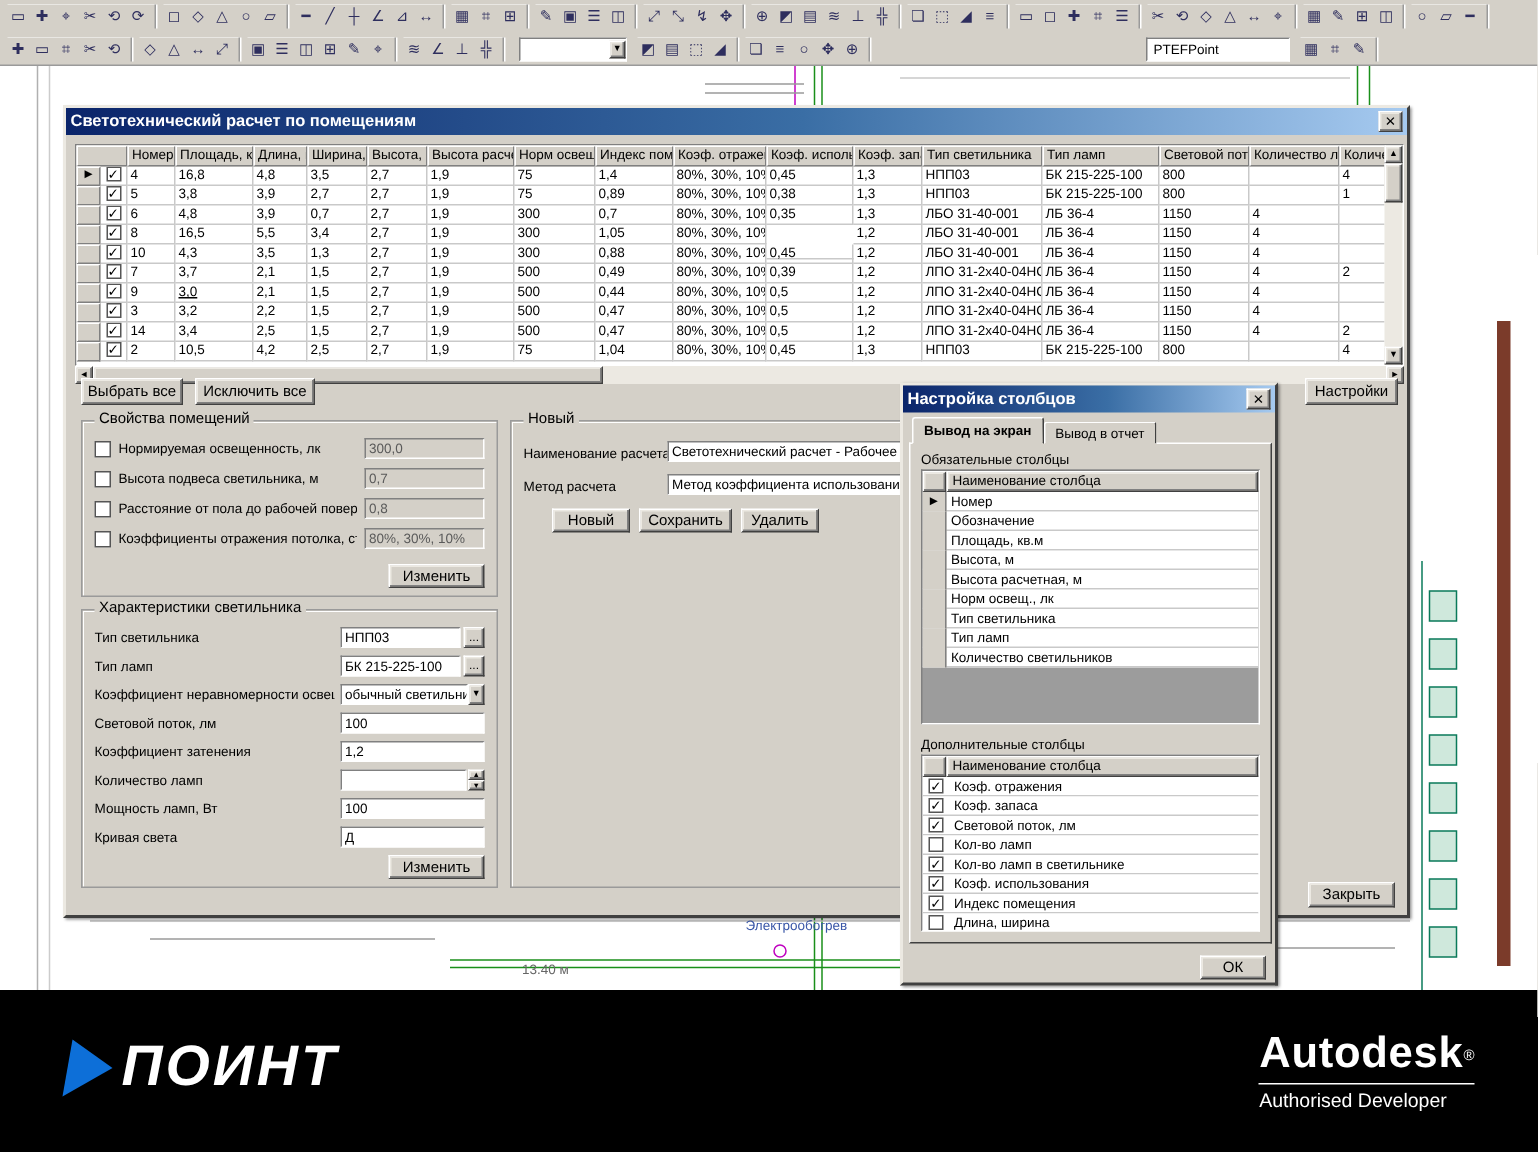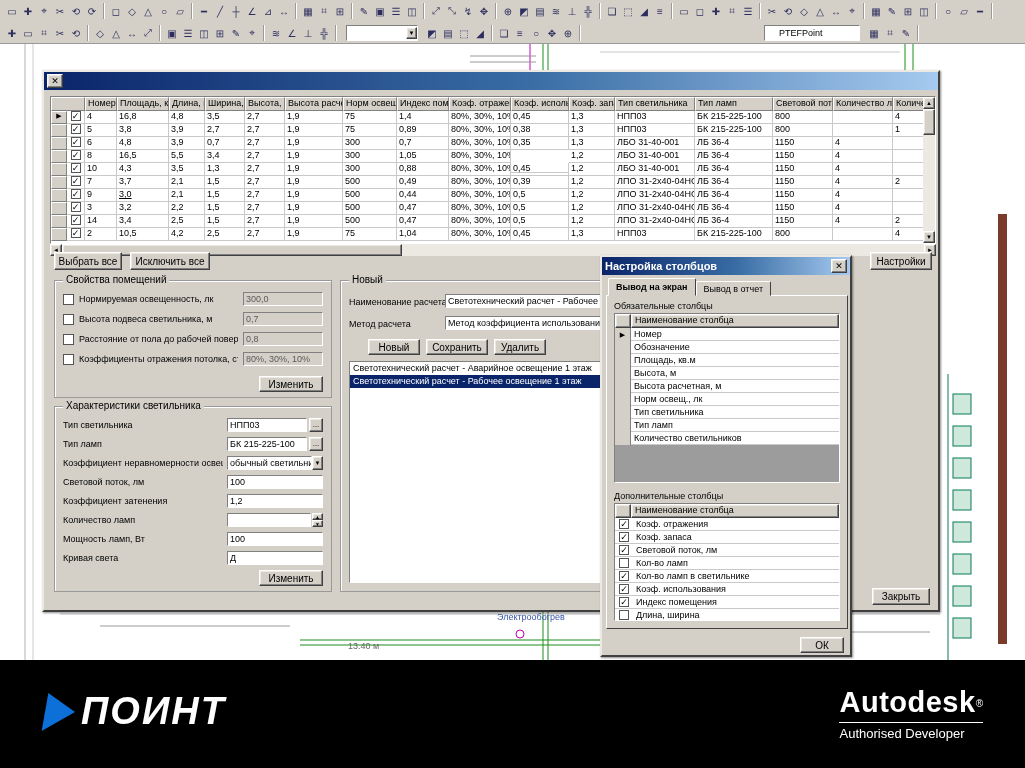--- a/index.html
+++ b/index.html
@@ -11,21 +11,21 @@
 
   
   #toolbar { position:absolute; left:0; top:0; width:1025px; height:44px; background:#d4d0c8; border-bottom:1px solid #9a9a9a; z-index:4; }
   .tb-row { display:flex; align-items:center; height:22px; padding-left:4px; }
   .tb-wrap { display:flex; align-items:center; }
   .tb-group { display:flex; align-items:center; margin-right:4px; padding-right:3px; border-right:1px solid #9a9a9a; box-shadow:1px 0 0 #fff; }
   .tb-icon { width:16px; height:16px; display:flex; align-items:center; justify-content:center; font-size:10px; color:#2e2e5e; }
   .tb-combo { display:inline-flex; align-items:center; width:72px; height:16px; margin:0 6px; padding-left:2px; font-size:9px; }
   .tb-combo .combo-txt { flex:1; overflow:hidden; }
   .combo-arrow { width:11px; height:12px; font-size:6px; display:inline-flex; align-items:center; justify-content:center; }
-  .tb-plugin { display:inline-block; width:96px; height:16px; margin-left:180px; font-size:9px; line-height:14px; padding:0 14px; overflow:hidden; }
+  .tb-plugin { display:inline-block; width:96px; height:16px; margin-left:180px; font-size:9px; line-height:14px; padding:0 4px; overflow:hidden; }
 
   
   .win { position:absolute; background:#d4d0c8; border:2px solid; border-color:#ece9e2 #404040 #404040 #ece9e2; box-shadow:1px 1px 2px rgba(0,0,0,.45); }
   .titlebar { height:18px; background:linear-gradient(90deg,#0a246a 0%,#3a6ea5 55%,#a6caf0 100%); display:flex; align-items:center; padding:0 3px; }
   .title-text { flex:1; color:#fff; font-weight:bold; font-size:11px; white-space:nowrap; overflow:hidden; }
   .win-btn { width:16px; height:14px; font-size:9px; line-height:9px; }
 
   
   #tbl { position:absolute; left:6px; top:24px; width:886px; height:148px; display:flex; background:#fff; border:1px solid; border-color:#808080 #fff #fff #808080; }
   #tbl-grid { flex:1; overflow:hidden; background:#fff; }
@@ -264,20 +264,21 @@
           <span class="tb-icon">▦</span>
           <span class="tb-icon">⌗</span>
           <span class="tb-icon">✎</span>
         </div>
       </div>
   </div>
 </div>
 
 <div class="win" style="left:42px; top:70px; width:898px; height:542px; z-index:5;">
   <div class="titlebar">
+    <span class="title-text">Светотехнический расчет по помещениям</span>
     <span class="win-btn btn bev-out">✕</span>
   </div>
 
   <div id="tbl">
     <div id="tbl-grid">
       <div class="thead">
           <div class="th" style="width: 34px;"></div>
           <div class="th" style="width: 32px;">Номер</div>
           <div class="th" style="width: 52px;">Площадь, кв.м</div>
           <div class="th" style="width: 36px;">Длина, м</div>
@@ -611,24 +612,20 @@
     <span class="calc-lab" style="left:8px; top:16px;">Наименование расчета</span>
     <span class="fld" style="position:absolute; left:104px; top:13px; width:188px; height:14px;">Светотехнический расчет - Рабочее освещение 1 этаж</span>
     <span class="calc-lab" style="left:8px; top:38px;">Метод расчета</span>
     <span style="position:absolute; left:104px; top:35px; width:188px; height:14px; display:flex;">
       <span class="fld">Метод коэффициента использования (светового потока)</span>
       <span class="combo-arrow bev-out" style="height:14px;">▼</span>
     </span>
     <span class="btn bev-out" style="position:absolute; left:27px; top:58px; width:52px; height:16px;">Новый</span>
     <span class="btn bev-out" style="position:absolute; left:85px; top:58px; width:62px; height:16px;">Сохранить</span>
     <span class="btn bev-out" style="position:absolute; left:153px; top:58px; width:52px; height:16px;">Удалить</span>
-    <div class="list" style="left:8px; top:80px; width:284px; height:222px;">
-        <div class="list-item">Светотехнический расчет - Аварийное освещение 1 этаж</div>
-        <div class="list-item selected">Светотехнический расчет - Рабочее освещение 1 этаж</div>
-      </div>
   </div>
 
   <span class="btn bev-out" style="position:absolute; left:828px; top:516px; width:58px; height:17px;">Закрыть</span>
 </div>
 
 <div class="win" style="left:600px; top:255px; width:252px; height:402px; z-index:7;">
   <div class="titlebar">
     <span class="title-text">Настройка столбцов</span>
     <span class="win-btn btn bev-out">✕</span>
   </div>

